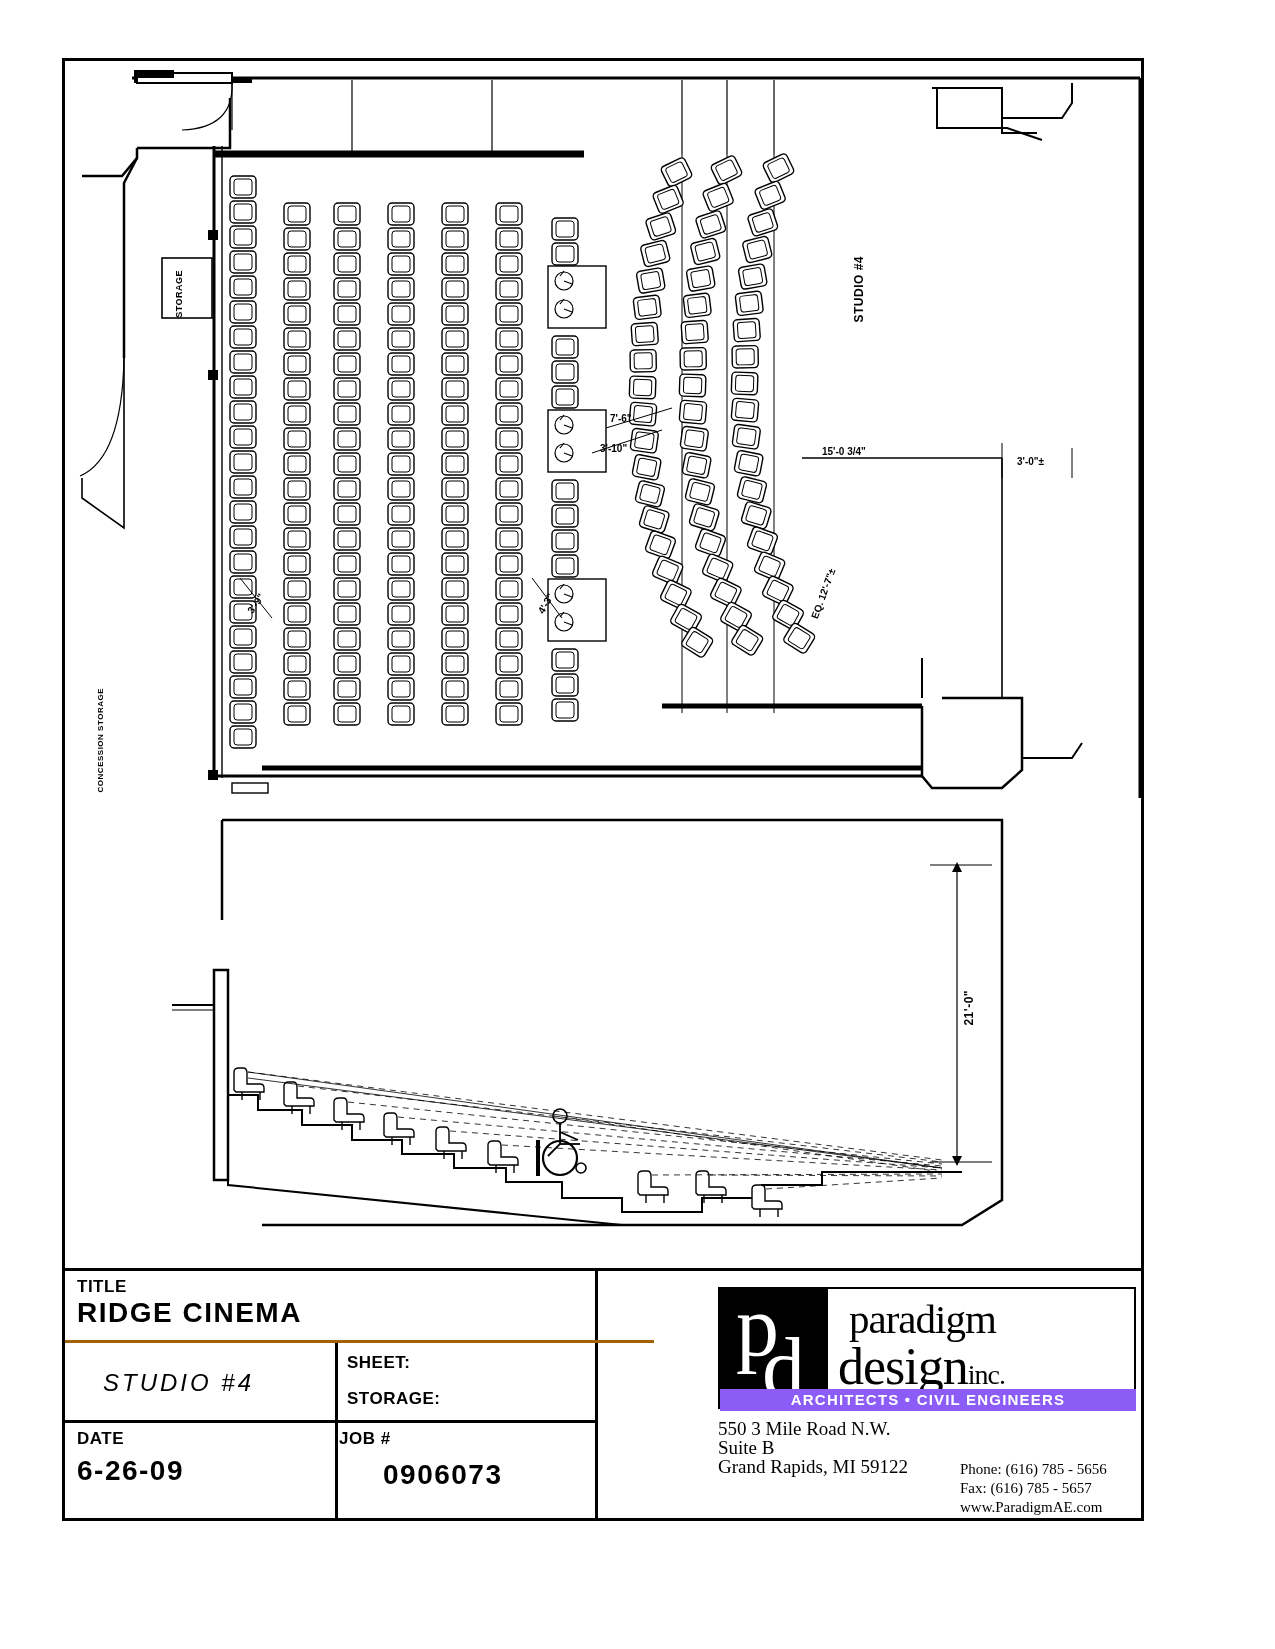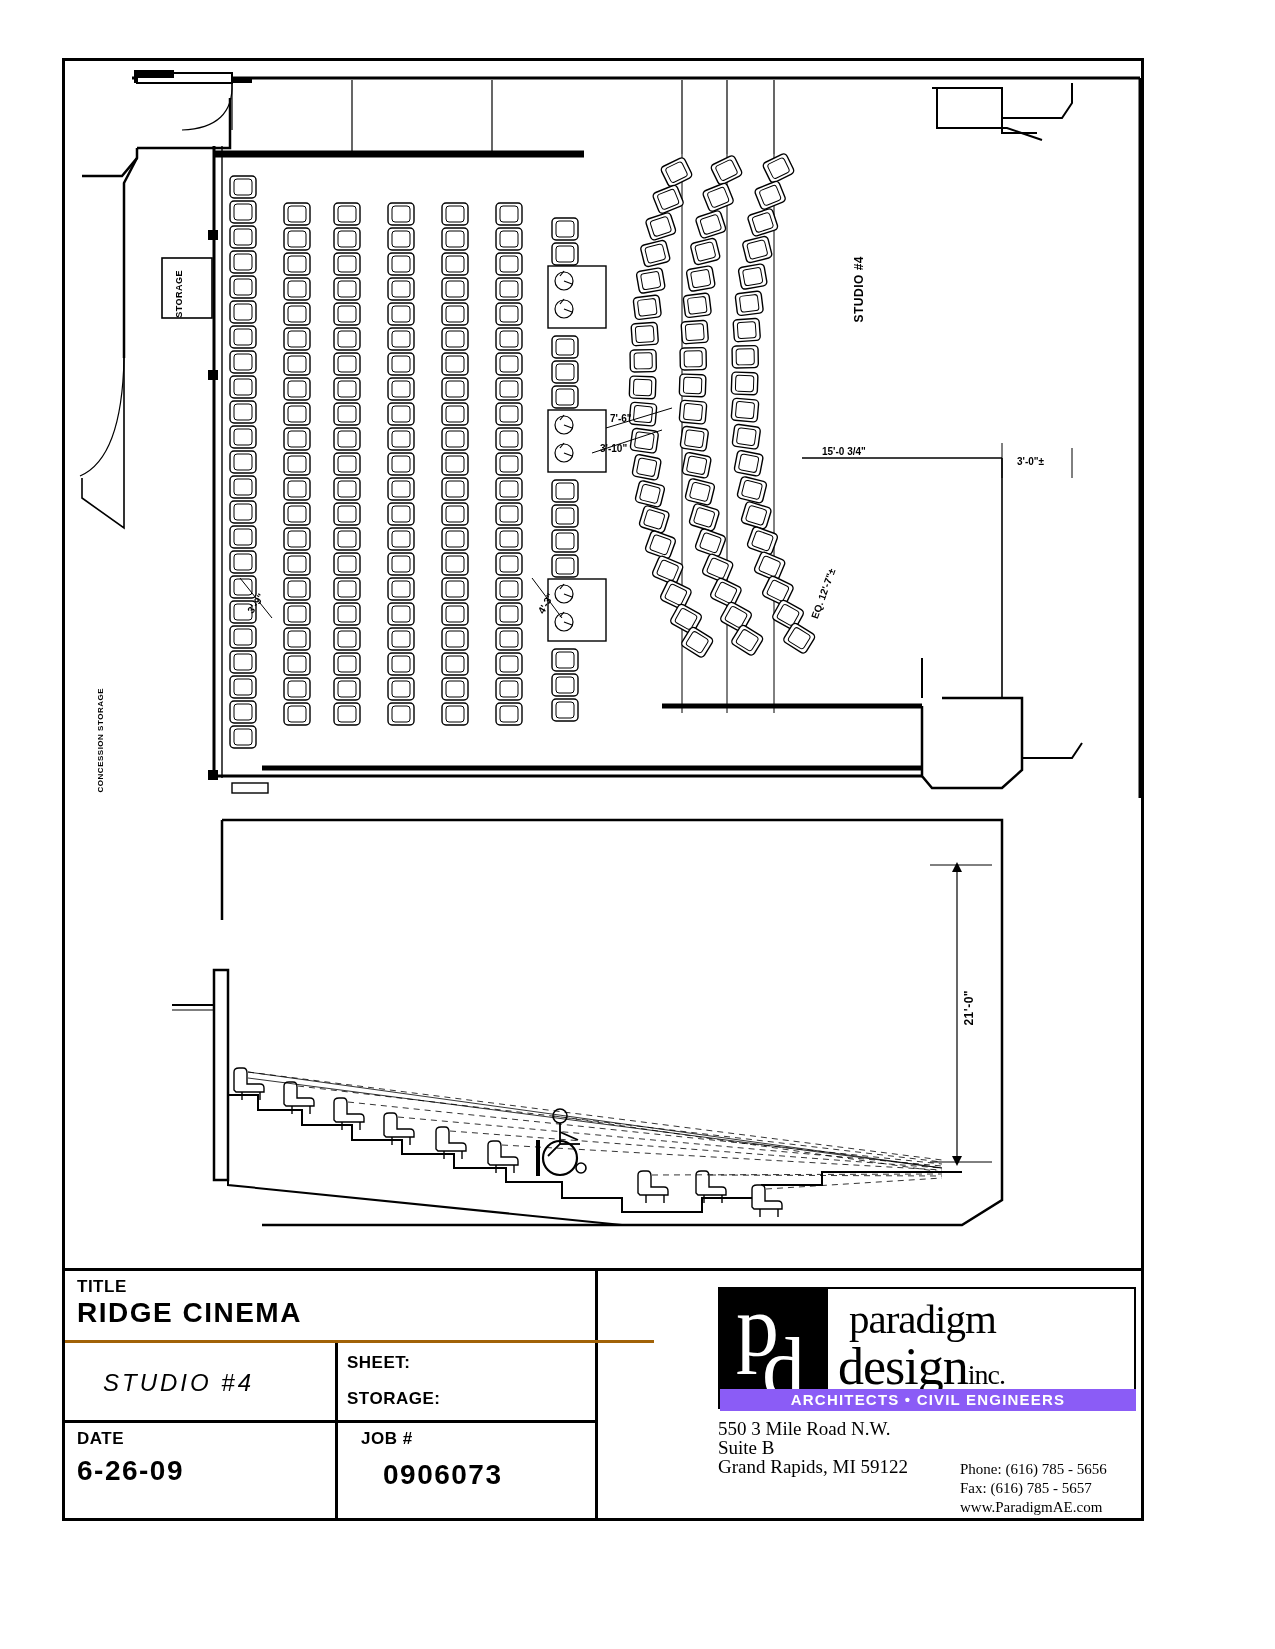--- a/index.html
+++ b/index.html
@@ -998,21 +998,21 @@
         <div class="val-hand" style="position:absolute; left:12px; top:26px;">RIDGE CINEMA</div>
       </div>
       <div class="tb-row2">
         <div class="val-hand2" style="position:absolute; left:38px; top:26px;">STUDIO #4</div>
         <div class="lbl-small" style="position:absolute; left:282px; top:10px;">SHEET:</div>
         <div class="lbl-small" style="position:absolute; left:282px; top:46px;">STORAGE:</div>
       </div>
       <div class="tb-row3">
         <div class="lbl-small" style="position:absolute; left:12px; top:6px;">DATE</div>
         <div class="val-hand" style="position:absolute; left:12px; top:32px;">6-26-09</div>
-        <div class="lbl-small" style="position:absolute; left:296px; top:6px;">JOB #</div>
+        <div class="lbl-small" style="position:absolute; left:274px; top:6px;">JOB #</div>
         <div class="val-hand" style="position:absolute; left:318px; top:36px;">0906073</div>
       </div>
       <div class="tb-vline2"></div>
     </div>
 
     <div class="tb-right">
       <div class="logo-box">
         <div class="logo-pd">
           <span class="p">p</span>
           <span class="d">d</span>

